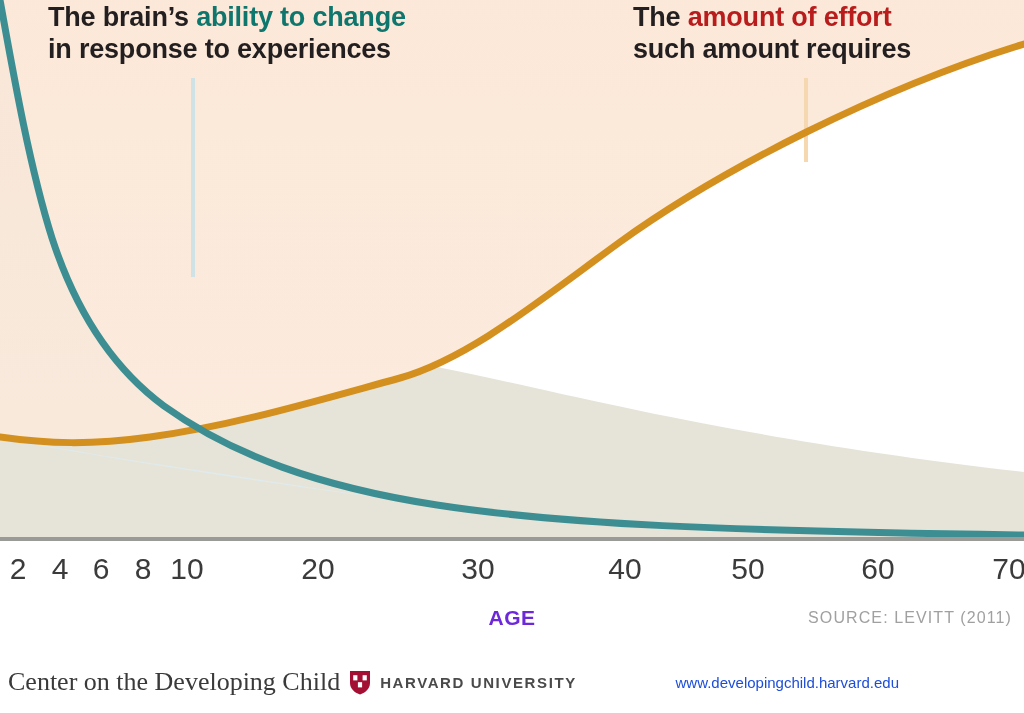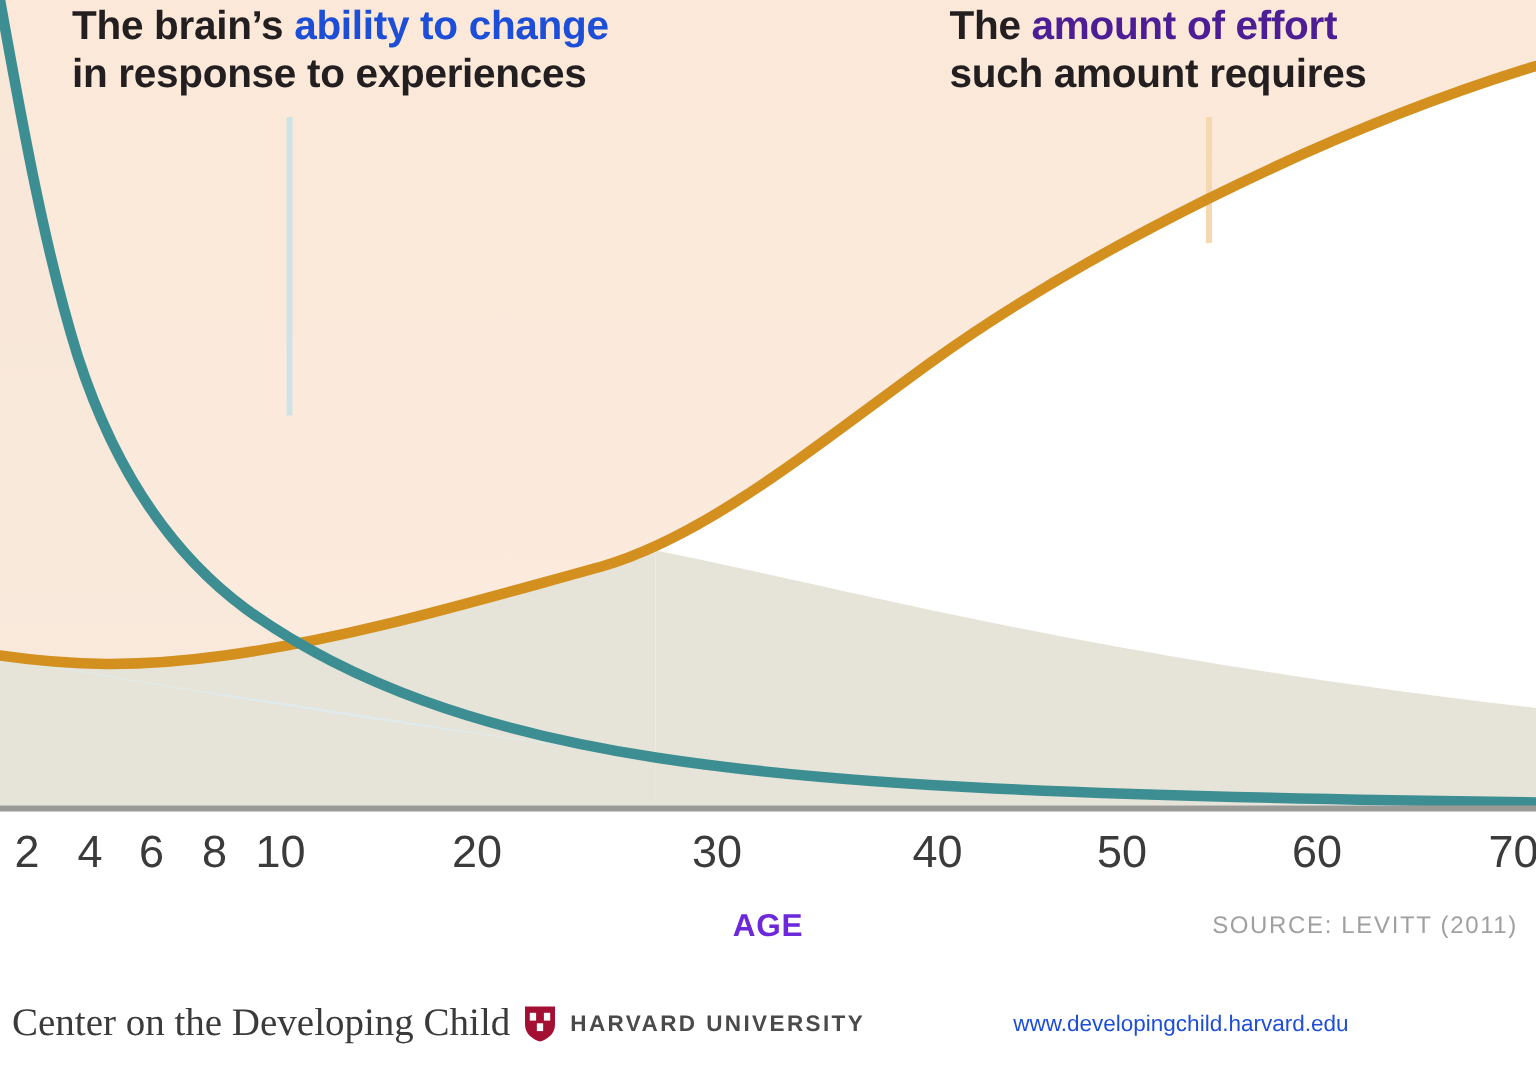--- a/index.html
+++ b/index.html
@@ -46,22 +46,22 @@
     white-space: nowrap;
   }
   #annotation-plasticity {
     left: 48px;
     top: 2px;
   }
   #annotation-effort {
     left: 633px;
     top: 2px;
   }
-  .accent-teal { color: #1d4ed8; }
-  .accent-orange { color: #4c1d95; text-align: right; }
+  .accent-teal { color: #0f766e; }
+  .accent-orange { color: #b91c1c; text-align: right; }
 
   
   #axis-line {
     position: absolute;
     left: 0;
     top: 537px;
     width: 1024px;
     height: 4px;
     background: #9a9a96;
   }

